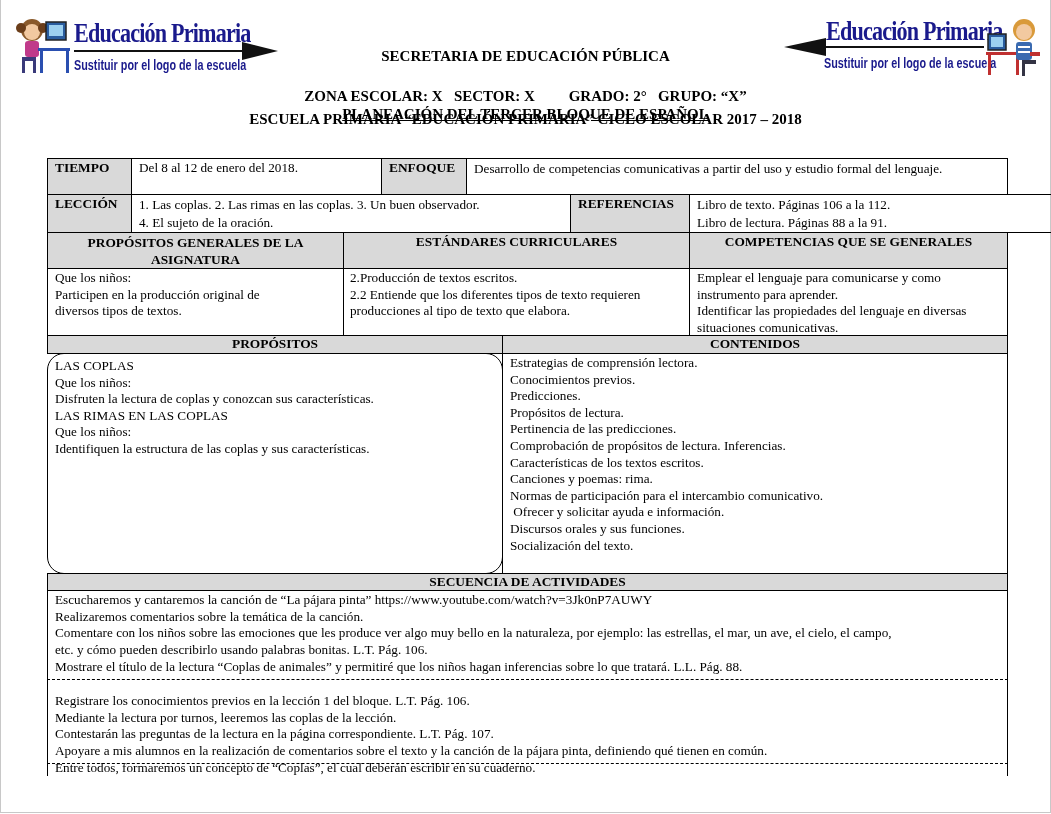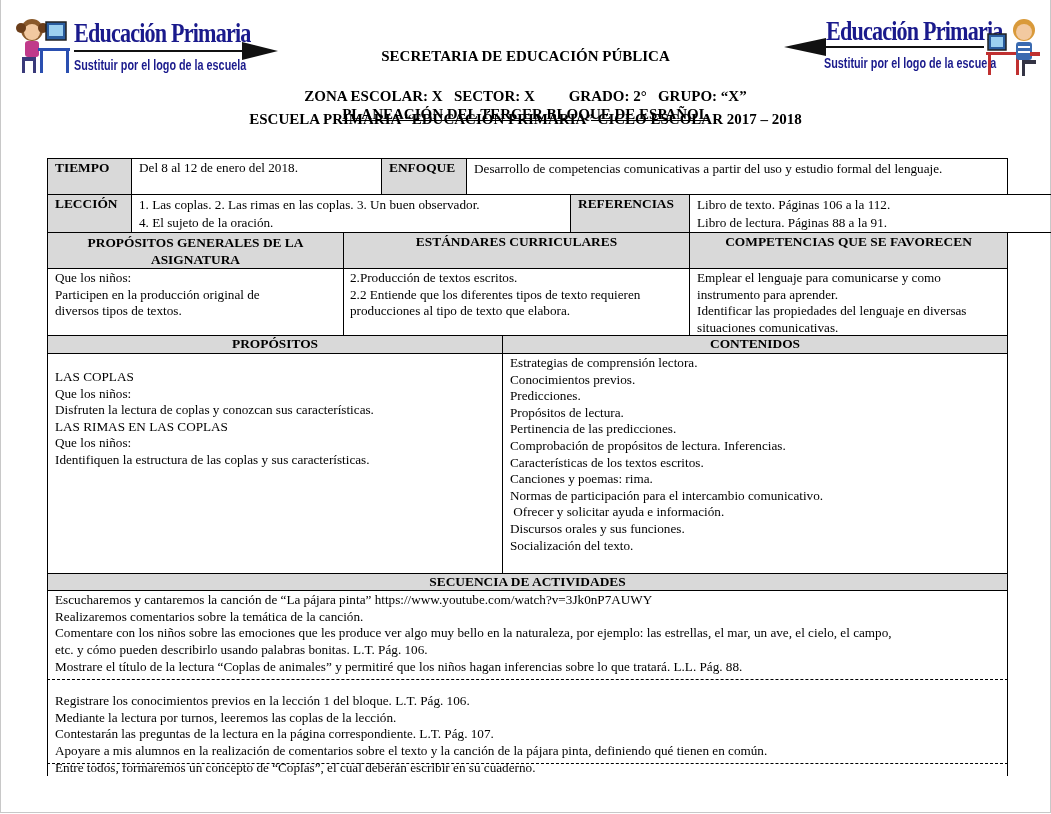--- a/index.html
+++ b/index.html
@@ -90,21 +90,21 @@
   <span class="line">4. El sujeto de la oración.</span>
 </div>
 <div class="cell gray lbl" style="left:570px; top:182px; width:120px; height:39px;">REFERENCIAS</div>
 <div class="cell" style="left:689px; top:182px; width:365px; height:39px; line-height:18px;">
   <span class="line">Libro de texto. Páginas 106 a la 112.</span>
   <span class="line">Libro de lectura. Páginas 88 a la 91.</span>
 </div>
 
 <div class="cell gray lbl center" style="left:47px; top:220px; width:297px; height:37px; padding:1px 28px; line-height:17px;">PROPÓSITOS GENERALES DE LA ASIGNATURA</div>
 <div class="cell gray lbl center" style="left:343px; top:220px; width:347px; height:37px;">ESTÁNDARES CURRICULARES</div>
-<div class="cell gray lbl center" style="left:689px; top:220px; width:319px; height:37px;">COMPETENCIAS QUE SE FAVORECEN</div>
+<div class="cell gray lbl center" style="left:689px; top:220px; width:319px; height:37px;">COMPETENCIAS QUE SE GENERALES</div>
 
 <div class="cell" style="left:47px; top:256px; width:297px; height:68px;">
   <span class="line">Que los niños:</span>
   <span class="line">Participen en la producción original de</span>
   <span class="line">diversos tipos de textos.</span>
 </div>
 <div class="cell" style="left:343px; top:256px; width:347px; height:68px; padding-left:6px;">
   <span class="line">2.Producción de textos escritos.</span>
   <span class="line">2.2 Entiende que los diferentes tipos de texto requieren</span>
   <span class="line">producciones al tipo de texto que elabora.</span>
@@ -112,21 +112,21 @@
 <div class="cell" style="left:689px; top:256px; width:319px; height:68px;">
   <span class="line">Emplear el lenguaje para comunicarse y como</span>
   <span class="line">instrumento para aprender.</span>
   <span class="line">Identificar las propiedades del lenguaje en diversas</span>
   <span class="line">situaciones comunicativas.</span>
 </div>
 
 <div class="cell gray lbl center" style="left:47px; top:323px; width:456px; height:19px; padding-top:0; line-height:16px;">PROPÓSITOS</div>
 <div class="cell gray lbl center" style="left:502px; top:323px; width:506px; height:19px; padding-top:0; line-height:16px;">CONTENIDOS</div>
 
-<div class="cell" style="left:47px; top:341px; width:456px; height:221px; padding-top:15px;">
+<div class="cell" style="left:47px; top:341px; width:456px; height:221px; padding-top:4px;border-radius:17px;">
   <span class="line">LAS COPLAS</span>
   <span class="line">Que los niños:</span>
   <span class="line">Disfruten la lectura de coplas y conozcan sus características.</span>
   <span class="line">LAS RIMAS EN LAS COPLAS</span>
   <span class="line">Que los niños:</span>
   <span class="line">Identifiquen la estructura de las coplas y sus características.</span>
 </div>
 <div class="cell" style="left:502px; top:341px; width:506px; height:221px; padding-top:1px;">
   <span class="line">Estrategias de comprensión lectora.</span>
   <span class="line">Conocimientos previos.</span>

